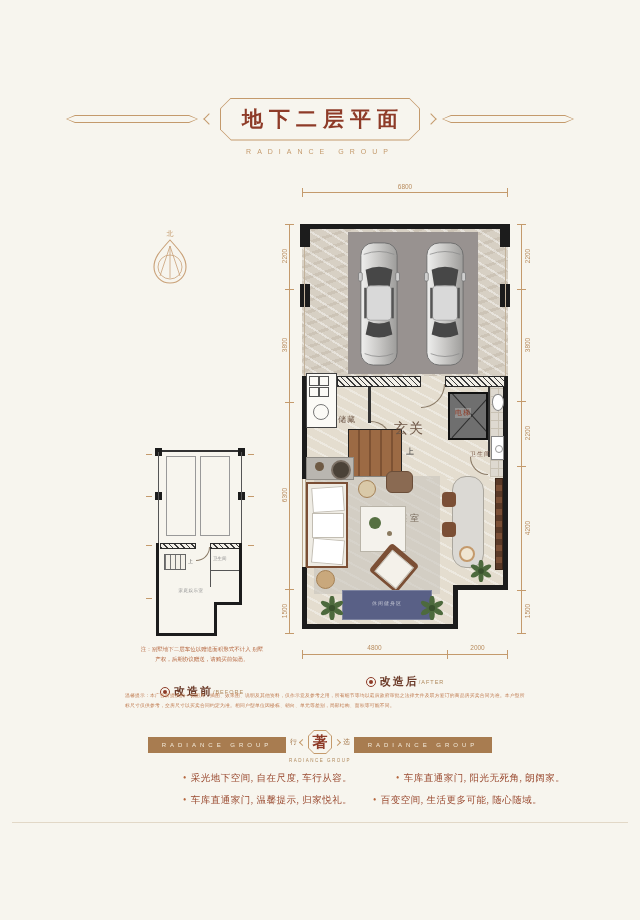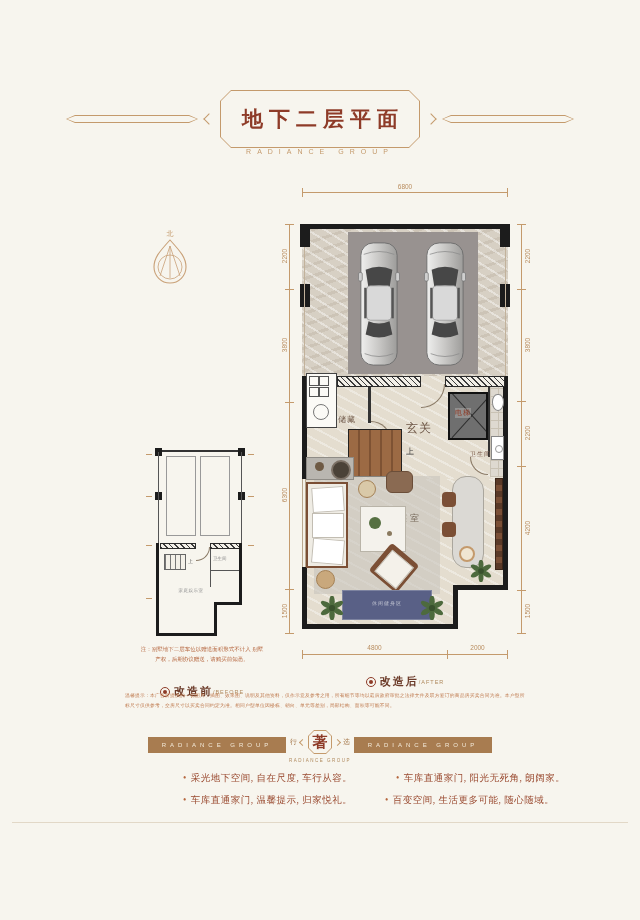--- a/index.html
+++ b/index.html
@@ -4,21 +4,21 @@
 <style>
   html,body{margin:0;padding:0;}
   body{width:640px;height:920px;position:relative;background:#f7f5ee;font-family:"Liberation Sans",sans-serif;overflow:hidden;}
   .abs{position:absolute;}
   
   .hline-outer{width:132px;height:8px;background:#c49a6c;clip-path:polygon(0 50%,9px 0,calc(100% - 9px) 0,100% 50%,calc(100% - 9px) 100%,9px 100%);position:relative;}
   .hline-inner{position:absolute;inset:1px;background:#f7f5ee;clip-path:polygon(0 50%,8px 0,calc(100% - 8px) 0,100% 50%,calc(100% - 8px) 100%,8px 100%);}
   .chev{width:7px;height:7px;border-top:1px solid #c49a6c;border-right:1px solid #c49a6c;display:inline-block;}
   .chev.r{transform:rotate(45deg);}
   .chev.l{transform:rotate(-135deg);}
-  .tbox-outer{width:200px;height:58px;background:#c49a6c;clip-path:polygon(11px 0,calc(100% - 11px) 0,100% 11px,100% calc(100% - 11px),calc(100% - 11px) 100%,11px 100%,0 calc(100% - 11px),0 11px);position:relative;}
+  .tbox-outer{width:200px;height:43px;background:#c49a6c;clip-path:polygon(11px 0,calc(100% - 11px) 0,100% 11px,100% calc(100% - 11px),calc(100% - 11px) 100%,11px 100%,0 calc(100% - 11px),0 11px);position:relative;}
   .tbox-inner{position:absolute;inset:1px;background:#f7f5ee;clip-path:polygon(10px 0,calc(100% - 10px) 0,100% 10px,100% calc(100% - 10px),calc(100% - 10px) 100%,10px 100%,0 calc(100% - 10px),0 10px);display:flex;align-items:center;justify-content:center;}
   .title-text{font-family:"Liberation Serif",serif;font-weight:bold;font-size:21px;letter-spacing:6px;color:#8e3b28;padding-left:6px;}
   .subtitle{font-size:7px;letter-spacing:6px;color:#c49a6c;text-align:center;}
   
   .vline{width:1px;background:#c49a6c;}
   .hlinepx{height:1px;background:#c49a6c;}
   .htick{width:9px;height:1px;background:#c49a6c;}
   .vtick{width:1px;height:9px;background:#c49a6c;}
   .vdim{font-size:6.5px;color:#b98d5f;transform:translate(-50%,-50%) rotate(-90deg);white-space:nowrap;}
   .hdim{font-size:6.5px;color:#b98d5f;text-align:center;}
@@ -170,21 +170,21 @@
   <div class="abs tile" style="left:188px;top:163px;width:13px;height:90px;"></div>
   <div class="abs thinwall" style="left:186px;top:163px;width:2px;height:70px;"></div>
   <div class="abs furn" style="left:190px;top:170px;width:12px;height:17px;background:#fff;border:1px solid #888;border-radius:45% 45% 50% 50%;"></div>
   <div class="abs furn" style="left:189px;top:212px;width:13px;height:24px;background:#fff;border:1px solid #888;">
     <div style="position:absolute;left:3px;top:8px;width:6px;height:6px;border:1px solid #999;border-radius:50%;"></div>
   </div>
   <div class="abs arc" style="left:168px;top:233px;width:18px;height:18px;border-radius:0 0 0 24px;border-right:none;border-top:none;"></div>
   <div class="abs rlabel" style="left:168px;top:226px;font-size:6px;color:#7a5a4a;">卫生间</div>
 
   <div class="abs rlabel" style="left:36px;top:190px;font-size:8px;">储藏</div>
-  <div class="abs rlabel" style="left:104px;top:196px;font-size:12px;text-align:center;">玄关</div>
+  <div class="abs rlabel" style="left:92px;top:196px;font-size:14px;text-align:center;">玄关</div>
 
   <div class="abs" style="left:12px;top:252px;width:126px;height:118px;background:#c8c5bd;opacity:.6;"></div>
   <div class="abs rlabel" style="left:60px;top:288px;font-size:9px;letter-spacing:3px;color:rgba(110,95,80,.9);">红酒品鉴室</div>
   <div class="abs furn" style="left:4px;top:233px;width:48px;height:23px;background:#b9b6b0;border:1px solid #8f8c86;">
     <div style="position:absolute;left:8px;top:4px;width:9px;height:9px;border-radius:50%;background:#6e5a44;"></div>
     <div style="position:absolute;left:24px;top:2px;width:16px;height:16px;border-radius:50%;background:#4a4238;border:2px solid #7c7166;"></div>
   </div>
   <div class="abs furn" style="left:4px;top:258px;width:42px;height:86px;background:#efece4;border:2px solid #7b4f35;box-sizing:border-box;">
     <div style="position:absolute;left:4px;top:3px;width:30px;height:23px;background:#fff;border:1px solid #c2bdb2;transform:rotate(-4deg);"></div>
     <div style="position:absolute;left:4px;top:29px;width:30px;height:23px;background:#fff;border:1px solid #c2bdb2;"></div>
@@ -312,15 +312,15 @@
       <span class="badge-in">著</span>
     </span>
   <span class="chev r" style="width:4px;height:4px;"></span>
   <span class="badge-side">选</span>
 </div>
 <div class="abs" style="left:280px;top:758px;width:80px;text-align:center;font-size:4.5px;letter-spacing:1.5px;color:#b08a5e;">RADIANCE GROUP</div>
 
 <div class="abs bullet-item" style="left:183px;top:772px;"><span class="bullet-dot">•</span><span>采光地下空间, 自在尺度, 车行从容。</span></div>
 <div class="abs bullet-item" style="left:183px;top:794px;"><span class="bullet-dot">•</span><span>车库直通家门, 温馨提示, 归家悦礼。</span></div>
 <div class="abs bullet-item" style="left:396px;top:772px;"><span class="bullet-dot">•</span><span>车库直通家门, 阳光无死角, 朗阔家。</span></div>
-<div class="abs bullet-item" style="left:385px;top:794px;"><span class="bullet-dot">•</span><span>百变空间, 生活更多可能, 随心随域。</span></div>
+<div class="abs bullet-item" style="left:373px;top:794px;"><span class="bullet-dot">•</span><span>百变空间, 生活更多可能, 随心随域。</span></div>
 
 <div class="abs" style="left:12px;top:822px;width:616px;height:1px;background:#e2d8c7;"></div>
 
 </body></html>

